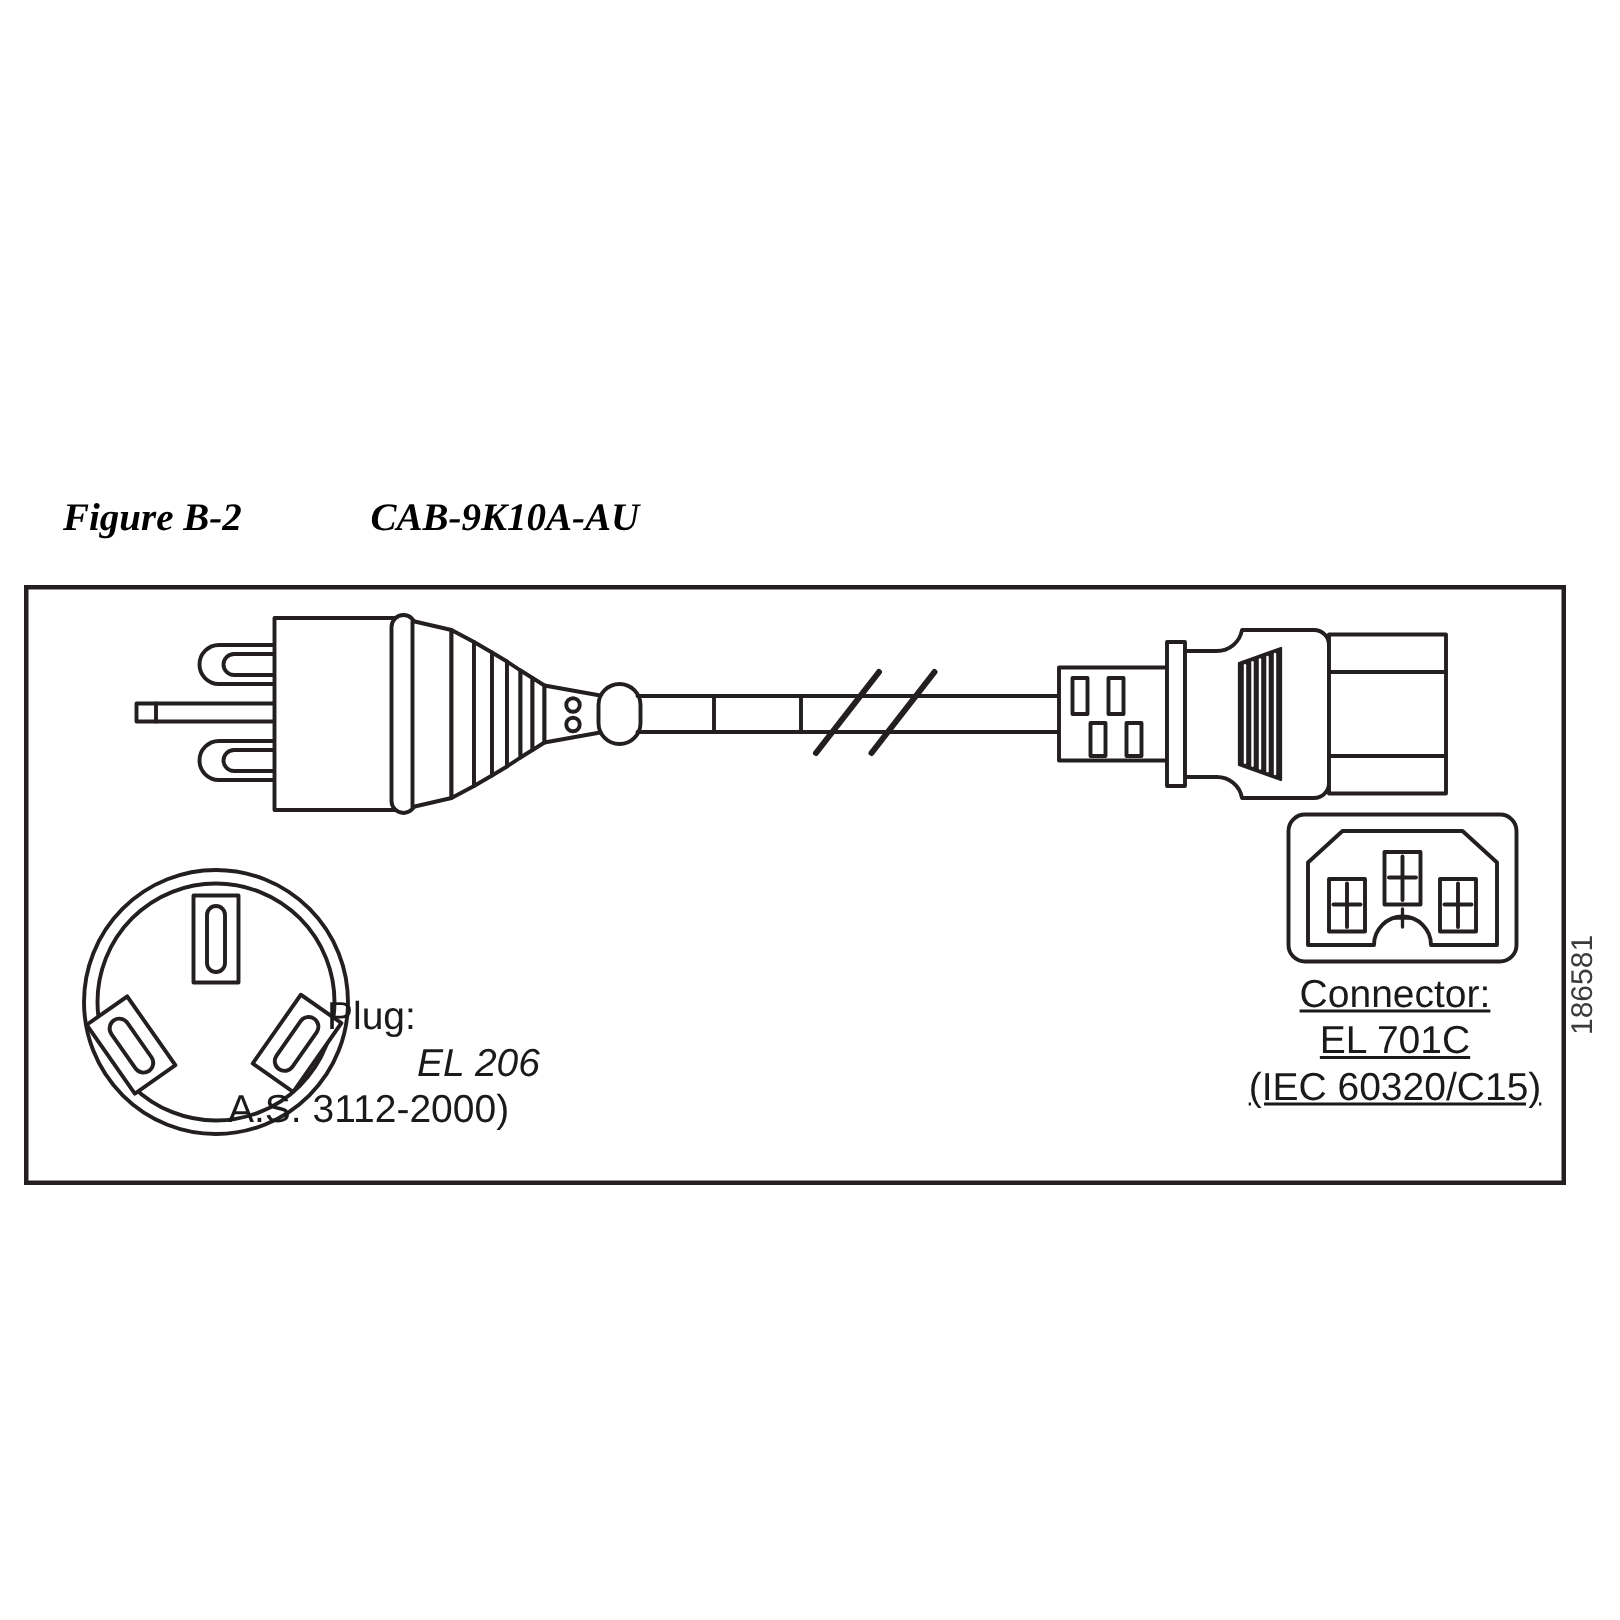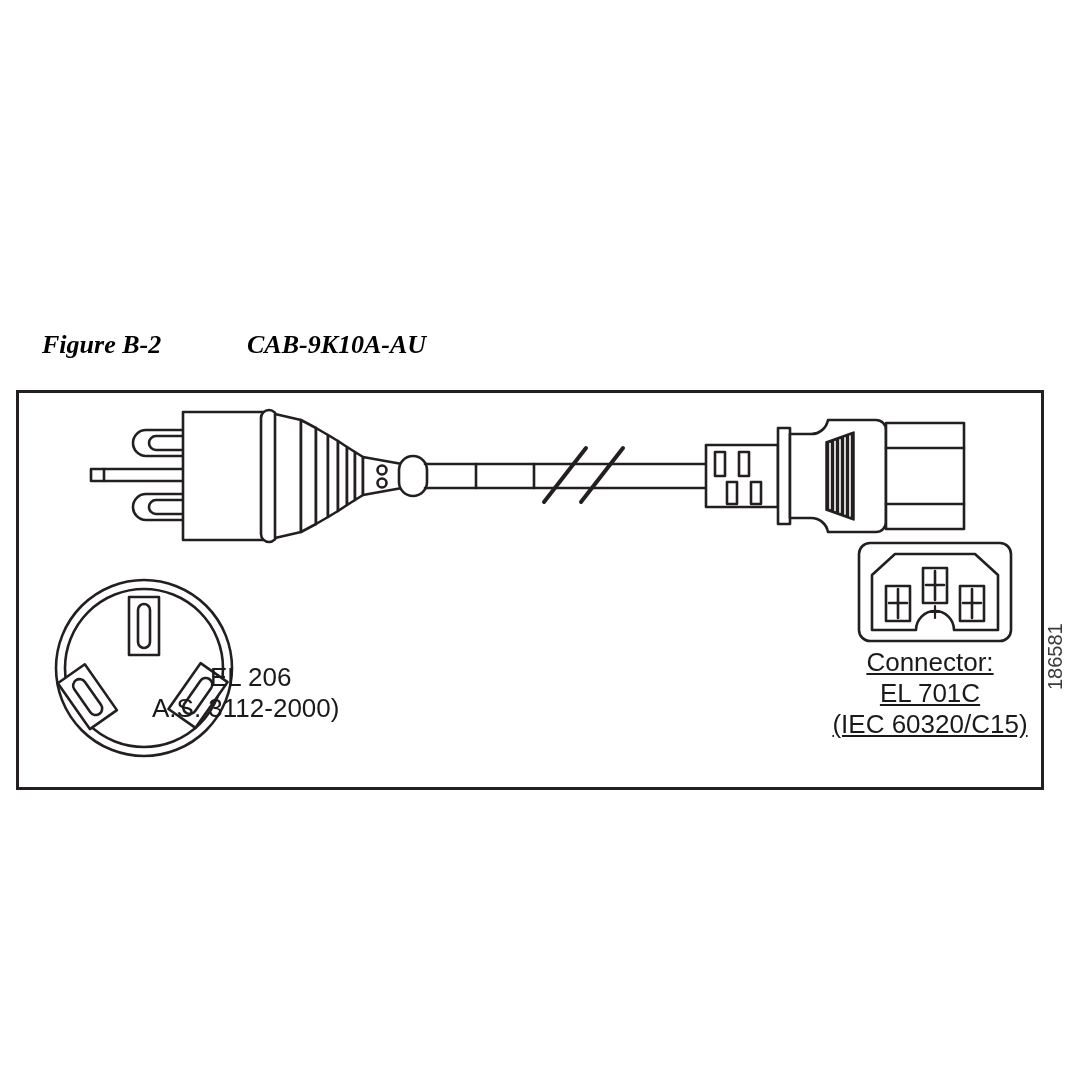--- a/index.html
+++ b/index.html
@@ -80,21 +80,21 @@
     box-sizing: border-box;
   }
   #cordset-text div { width: 100%; }
   #plug-text {
     top: 662px;
     left: 60px;
     width: 300px;
     text-align: center;
   }
   #plug-text .l1 { text-align: left; padding-left: 158px; }
-  #plug-text .l2 { text-align: left; padding-left: 150px; }
+  #plug-text .l2 { text-align: right; padding-left: 150px; font-style: italic; }
   #plug-text .l3 { text-align: left; padding-left: 92px; }
   #connector-text {
     top: 647px;
     left: 815px;
     width: 230px;
     text-align: center;
     text-decoration: underline;
   }
   
   #doc-id {
@@ -237,20 +237,21 @@
           <line x1="913" y1="222" x2="925" y2="222"></line>
           <line x1="919" y1="216" x2="919" y2="228"></line>
         </g>
       </g>
 
     </g>
   </svg>
 
 
   <div class="lbl" id="plug-text">
+    <div class="l1">Plug:</div>
     <div class="l2">EL 206</div>
     <div class="l3">A.S. 3112-2000)</div>
   </div>
 
   <div class="lbl" id="connector-text">
     <div>Connector:</div>
     <div>EL 701C</div>
     <div>(IEC 60320/C15)</div>
   </div>
 

